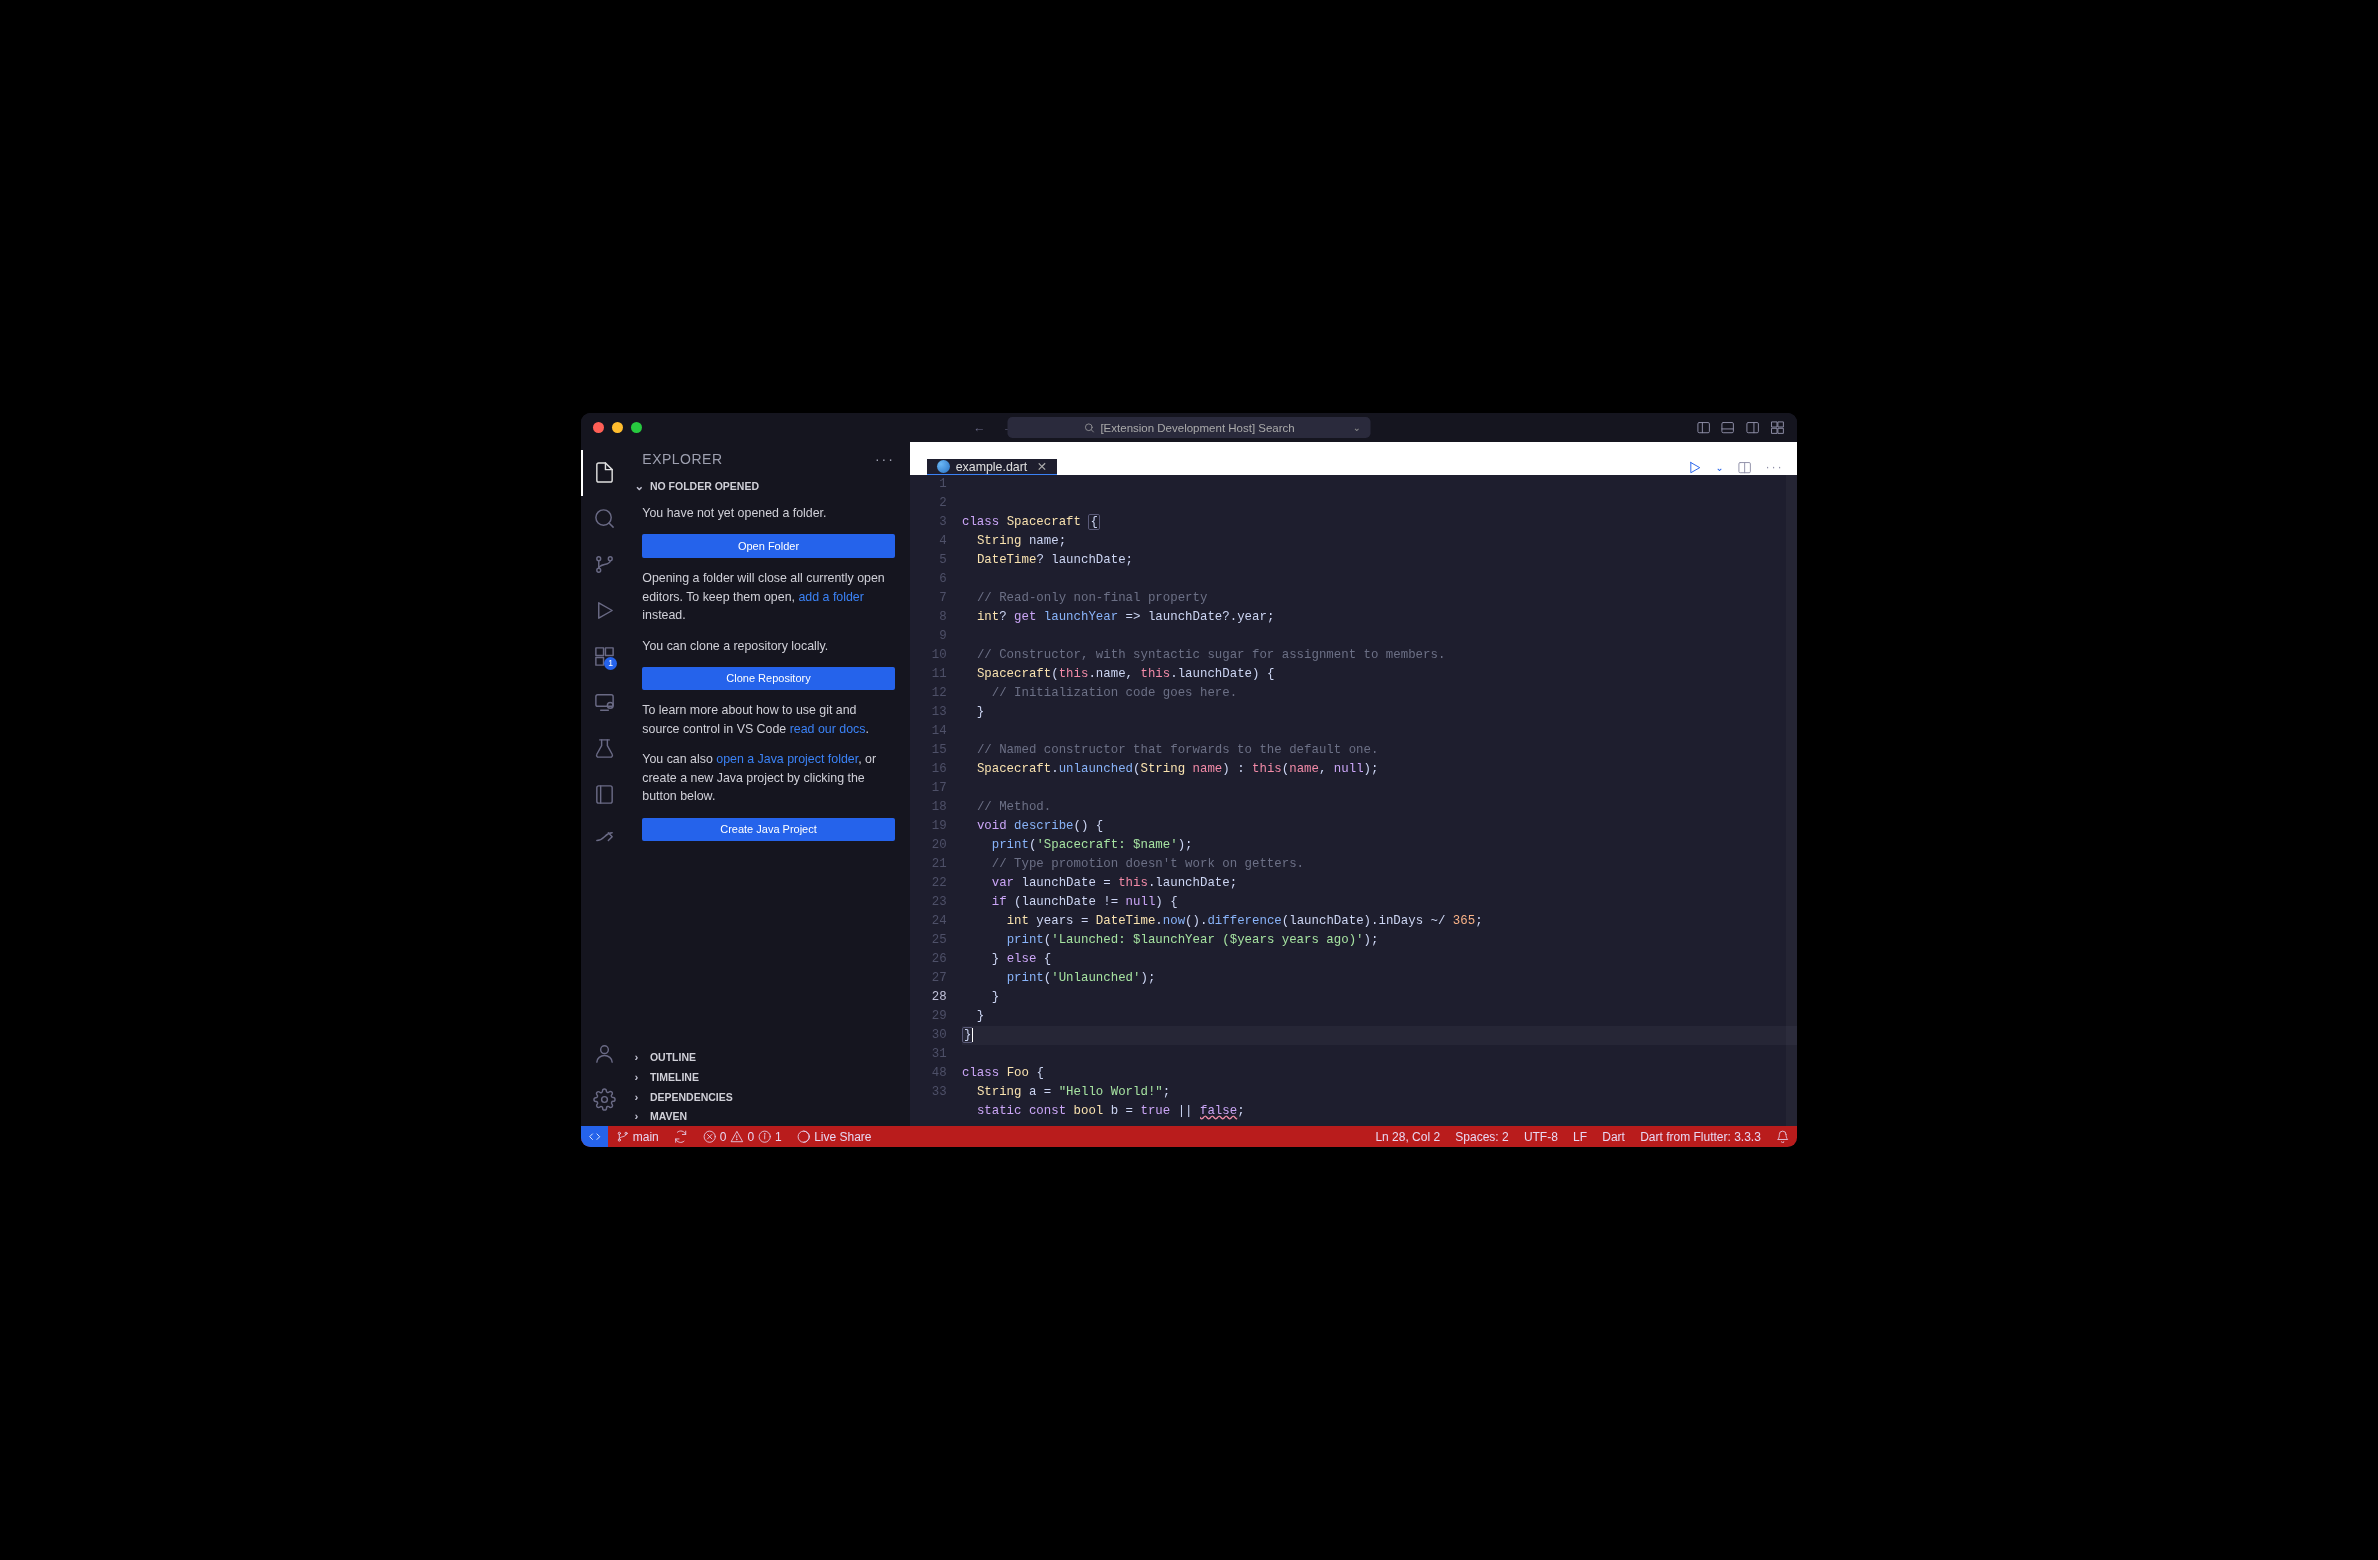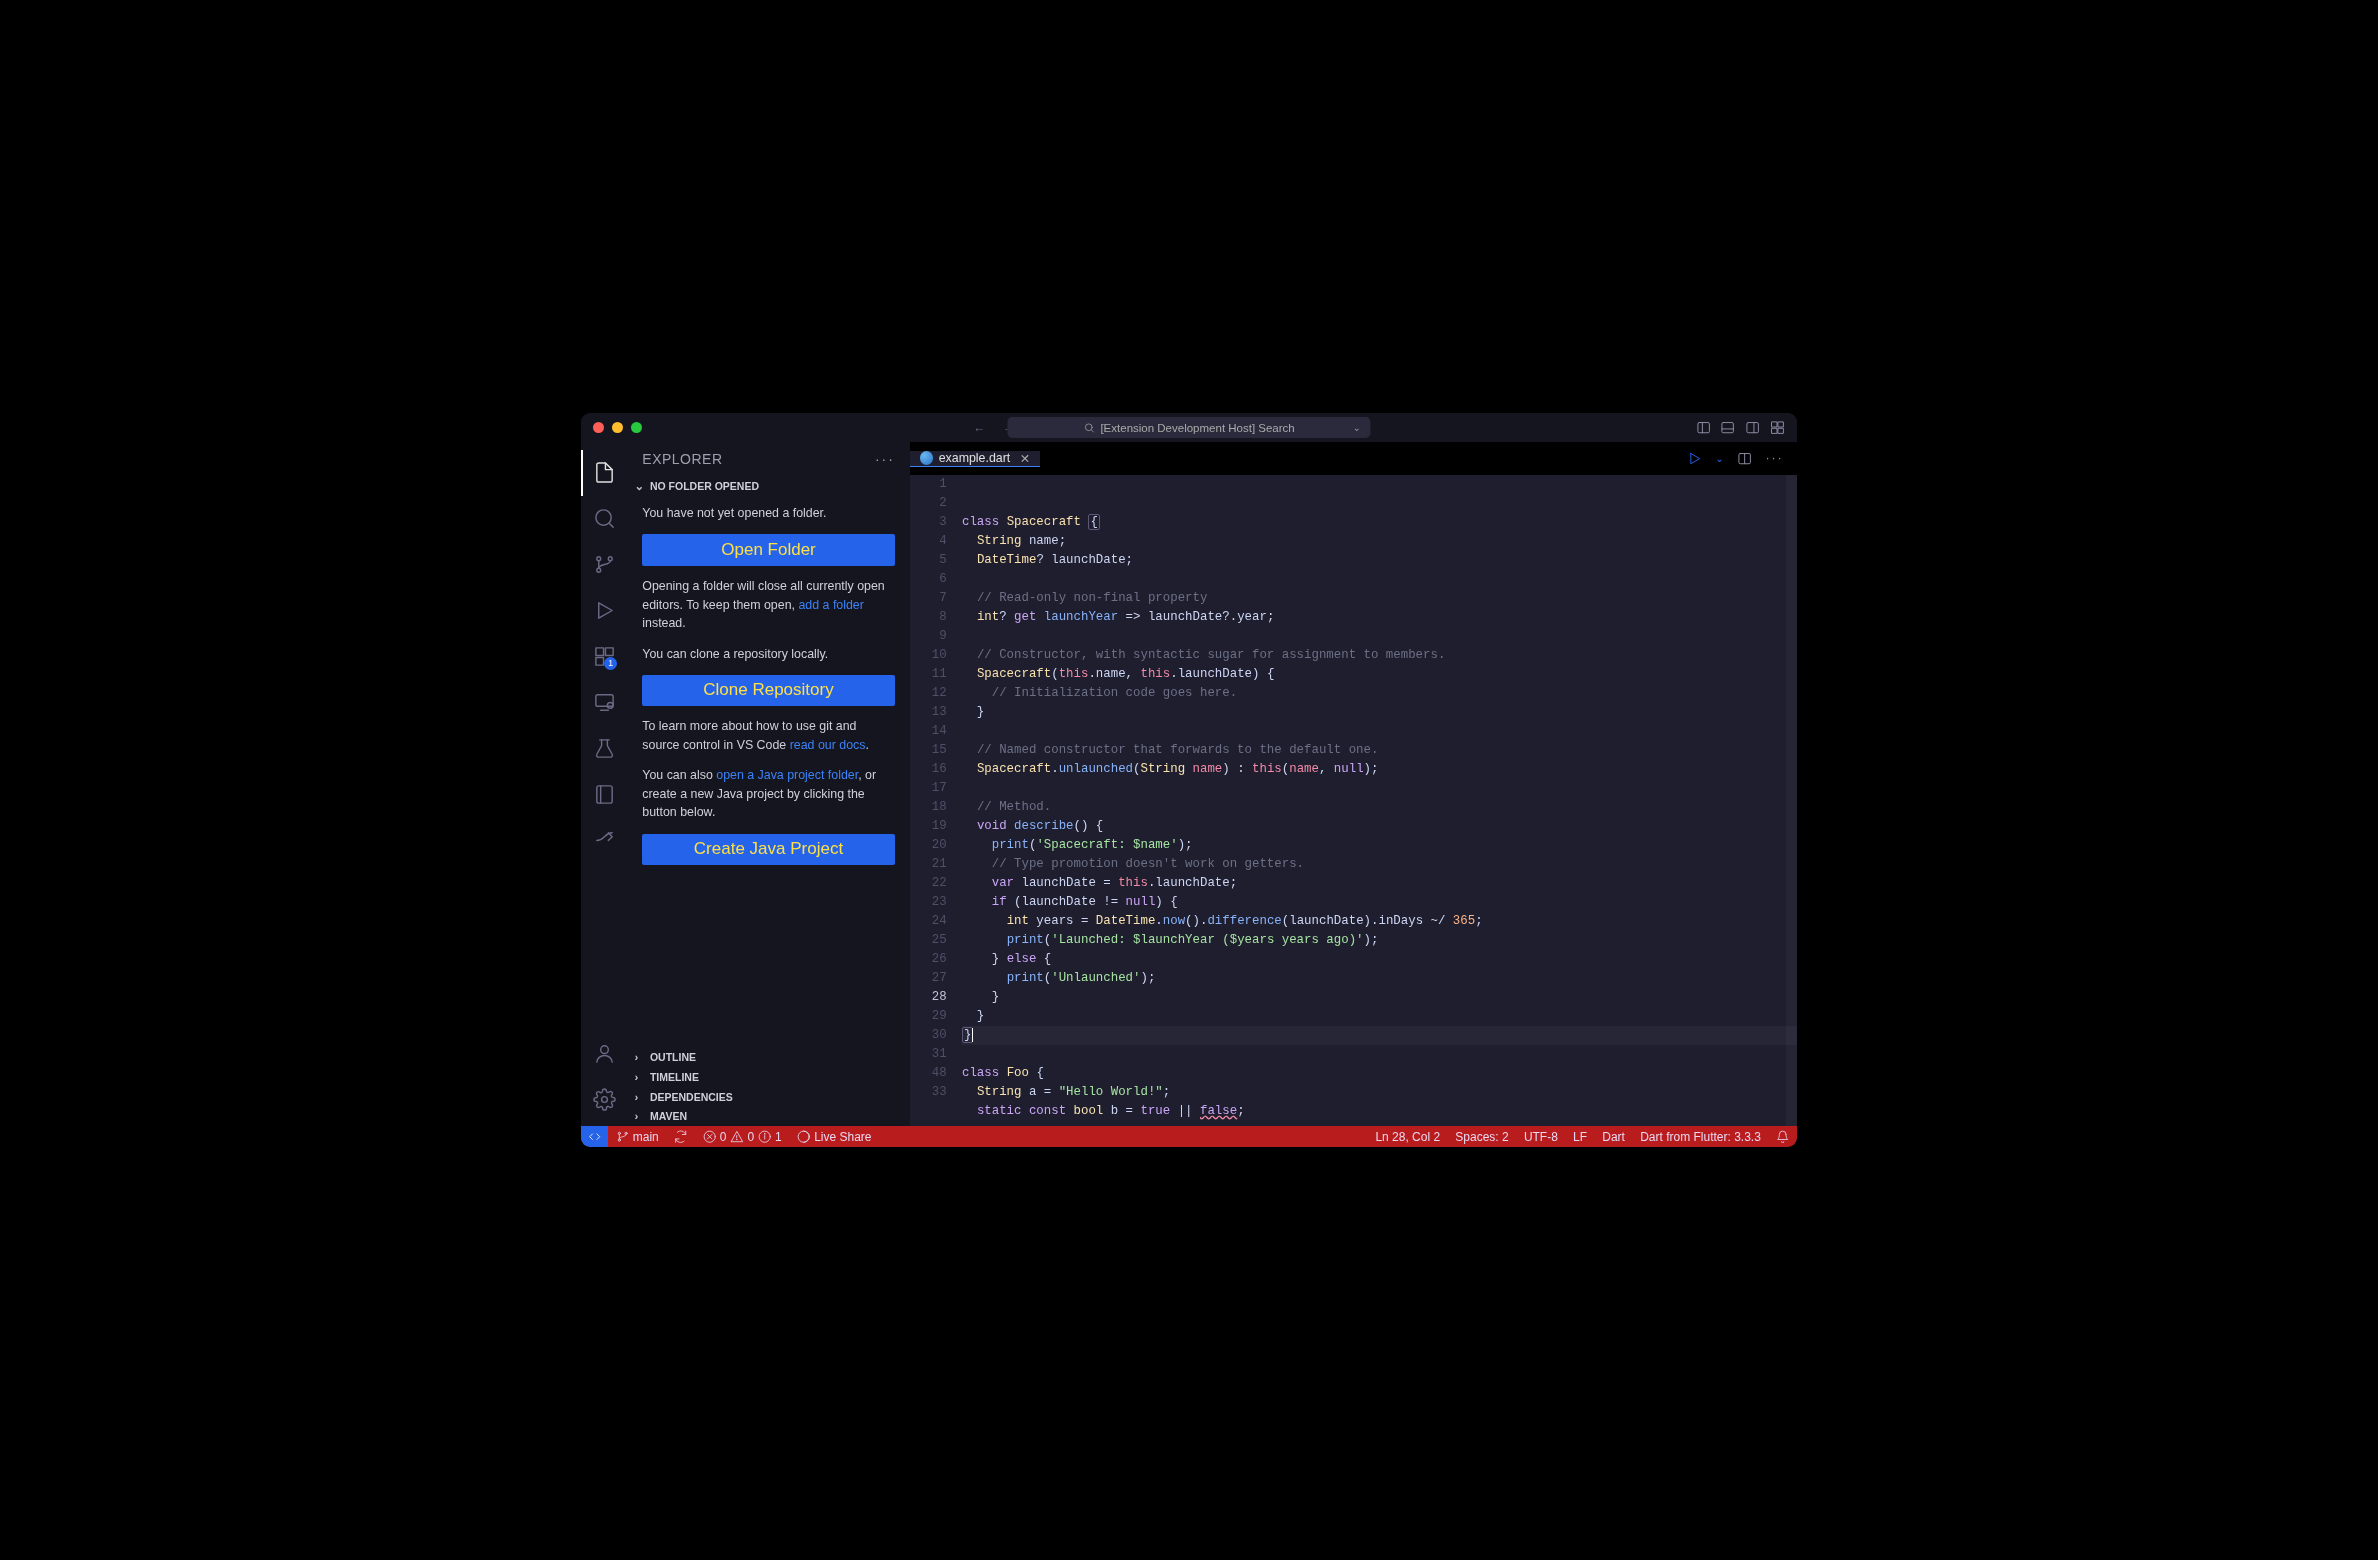--- a/index.html
+++ b/index.html
@@ -128,41 +128,41 @@
   font-size: 10.5px;
   gap: 3.8px;
   cursor: pointer;
 }
 .sidebar-body { padding: 7.6px 15.3px; color: #d0d0d8; font-size: 12.4px; line-height: 1.5; flex: 1; overflow-y: auto; }
 .sidebar-body p { margin-bottom: 11.5px; }
 .sidebar-body a { color: #3b82f6; text-decoration: none; cursor: pointer; }
 .big-button {
   width: 100%;
   background: #2563eb;
-  color: #fde047;
+  color: #ffffff;
   border: none;
   border-radius: 1.9px;
   padding: 5.7px 0;
-  font-size: 17px;
+  font-size: 11px;
   cursor: pointer;
   margin-bottom: 11.5px;
 }
 .sidebar-collapsed {
   display: flex;
   align-items: center;
   padding: 3.8px 7.6px;
   color: #d0d0d8;
   font-weight: 700;
   font-size: 10.5px;
   gap: 3.8px;
   cursor: pointer;
 }
 .chev-icon { font-size: 11.5px; color: #c0c0d0; width: 11.5px; display: inline-block; }
 .editor-area { flex: 1; display: flex; flex-direction: column; background: #1e1e2e; position: relative; }
-.tabs-row { height: 33px; display: flex; align-items: center; background: #000000; }
+.tabs-row { height: 33px; display: flex; align-items: flex-end; background: #ffffff; padding-left: 17px; }
 .tab {
   display: flex;
   align-items: center;
   padding: 0 9.6px;
   gap: 5.7px;
   background: #1e1e2e;
   color: #e0e0e0;
   font-size: 12.4px;
   border-bottom: 1px solid #3b82f6;
   cursor: pointer;

